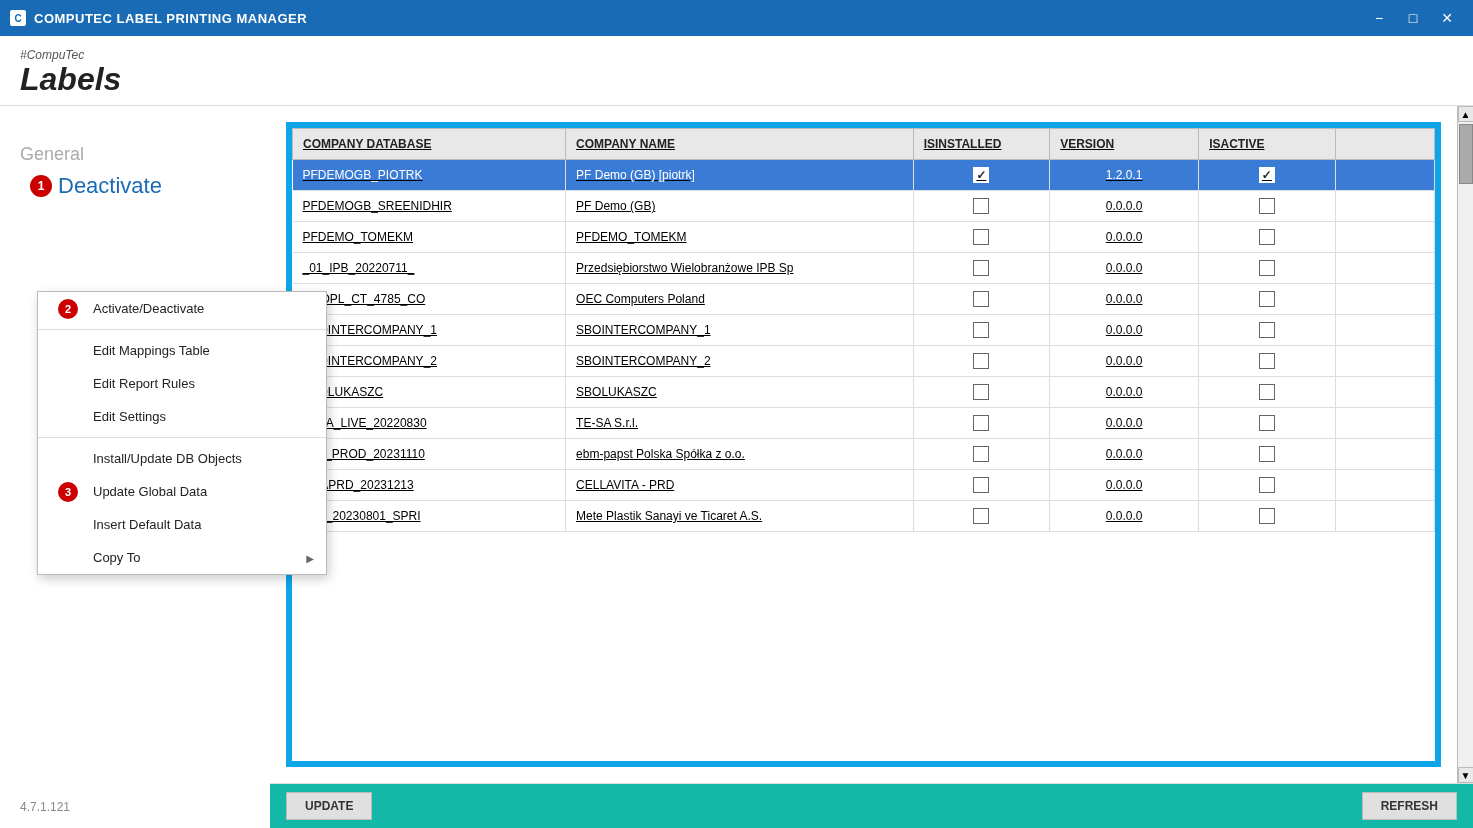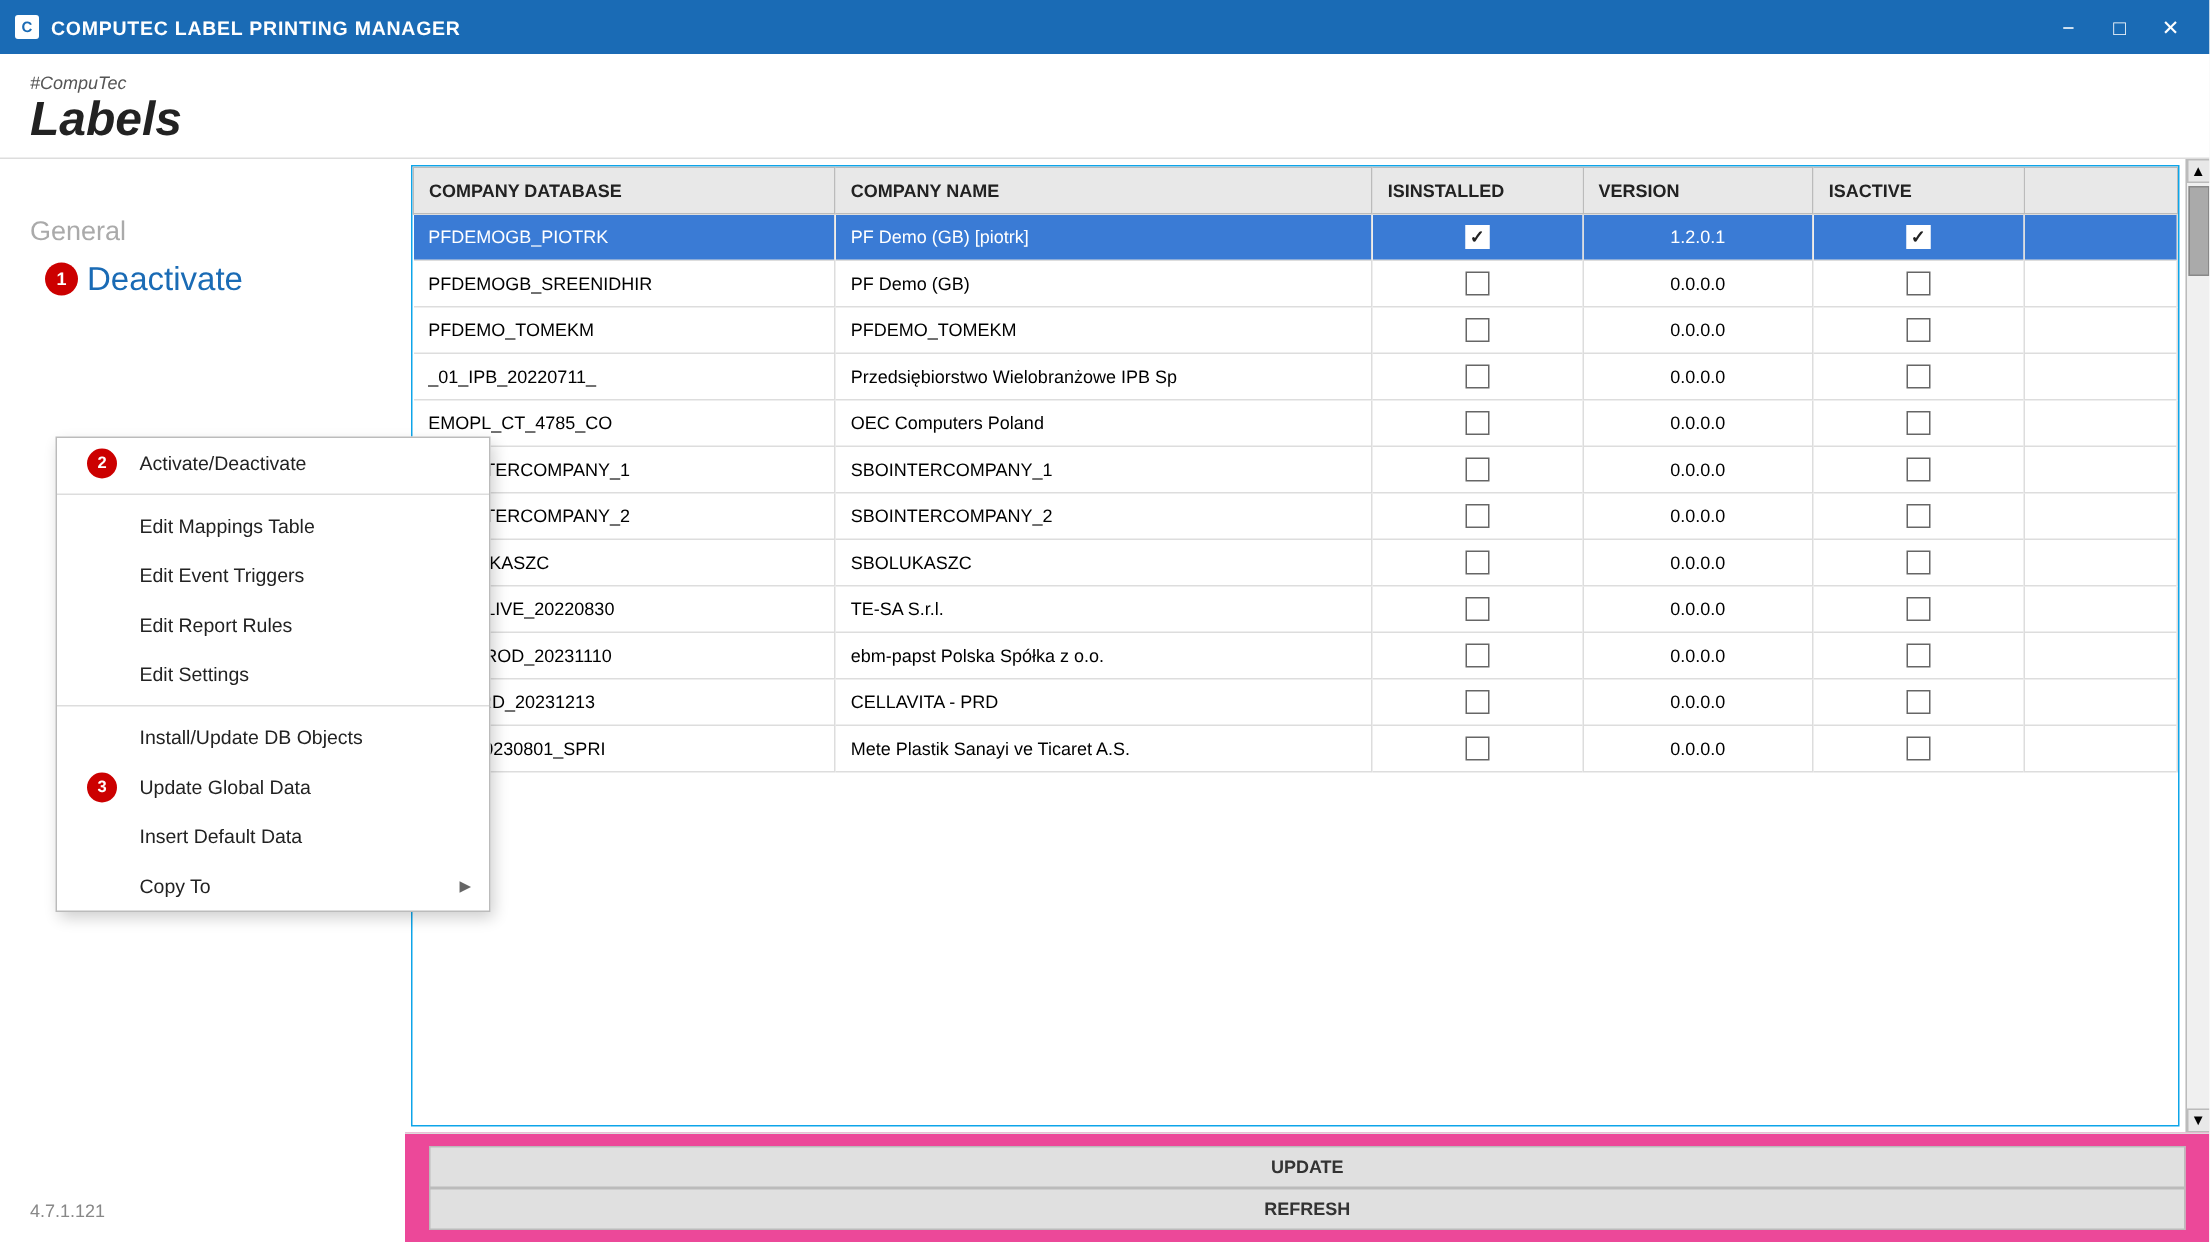--- a/index.html
+++ b/index.html
@@ -57,21 +57,21 @@
       color: #222;
       position: relative;
     }
     .context-menu-separator { border: none; border-top: 1px solid #ddd; margin: 4px 0; }
     .context-menu-item.has-submenu::after { content: '▶'; position: absolute; right: 12px; top: 50%; transform: translateY(-50%); font-size: 10px; color: #666; }
     .menu-badge { width: 20px; height: 20px; background: #cc0000; border-radius: 50%; color: white; font-size: 11px; font-weight: bold; display: flex; align-items: center; justify-content: center; position: absolute; left: 20px; top: 50%; transform: translateY(-50%); }
 
     
     .table-area { flex: 1; display: flex; flex-direction: column; overflow: hidden; }
 
-    .data-table-wrapper { flex: 1; overflow: auto; border: 1px solid #0ea5e9; margin: 4px; position: relative; }
+    .data-table-wrapper { flex: 1; overflow: auto; border: 6px solid #0ea5e9; margin: 16px; position: relative; text-decoration: underline; }
     .data-table { width: 100%; border-collapse: collapse; table-layout: fixed; }
     .data-table thead th {
       background: #e8e8e8;
       border: 1px solid #bbb;
       padding: 8px 10px;
       text-align: left;
       font-weight: 600;
       font-size: 12px;
       color: #222;
       position: sticky;
@@ -98,24 +98,24 @@
 
     
     .scrollbar-track { width: 16px; background: #f0f0f0; border-left: 1px solid #bbb; display: flex; flex-direction: column; align-items: center; }
     .scrollbar-thumb { width: 14px; height: 60px; background: #aaa; border: 1px solid #888; margin-top: 2px; }
     .scroll-arrow { width: 16px; height: 16px; display: flex; align-items: center; justify-content: center; cursor: pointer; font-size: 10px; background: #e8e8e8; border: 1px solid #bbb; }
 
     
     .footer-bar {
       display: flex;
       justify-content: space-between;
+      align-items: center;
       padding: 8px 16px;
-      background: #ec4899;
+      background: #14b8a6;
       border-top: 1px solid #ddd;
-      flex-direction: column;
     }
     .footer-btn {
       background: #e0e0e0;
       border: 1px solid #bbb;
       padding: 6px 18px;
       font-size: 12px;
       font-weight: 600;
       cursor: pointer;
       color: #333;
     }
@@ -154,23 +154,20 @@
       </div>
 
       <div class="context-menu">
         <div class="context-menu-item">
           <div class="menu-badge">2</div>
           <span>Activate/Deactivate</span>
         </div>
         <hr class="context-menu-separator">
         <div class="context-menu-item">
           <span>Edit Mappings Table</span>
-        </div>
-        <div class="context-menu-item">
-          <span>Edit Event Triggers</span>
         </div>
         <div class="context-menu-item">
           <span>Edit Report Rules</span>
         </div>
         <div class="context-menu-item">
           <span>Edit Settings</span>
         </div>
         <hr class="context-menu-separator">
         <div class="context-menu-item">
           <span>Install/Update DB Objects</span>

